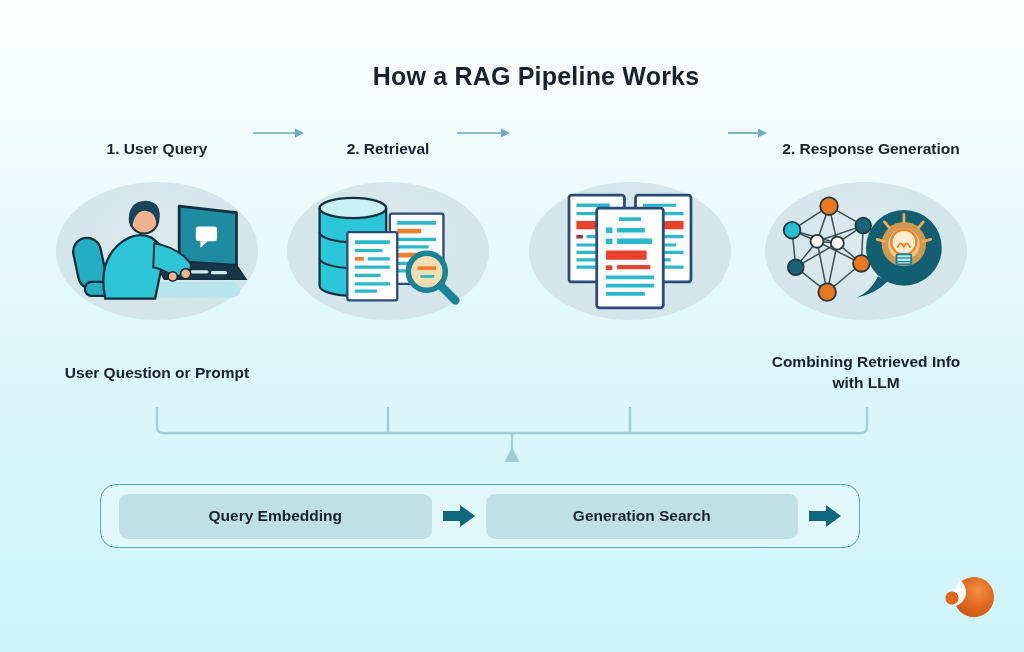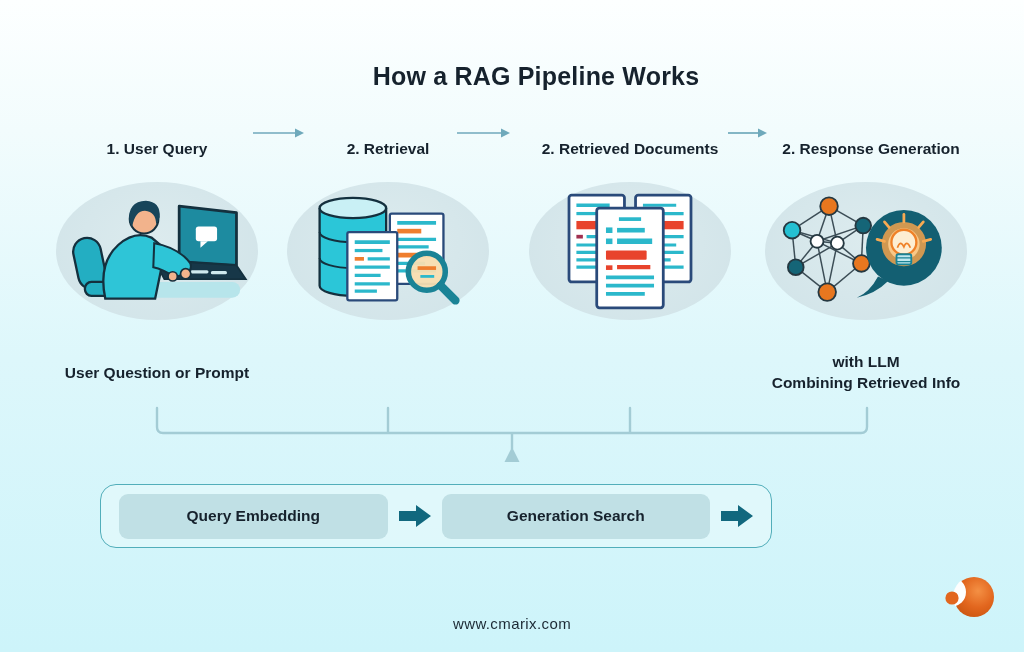--- a/index.html
+++ b/index.html
@@ -11,21 +11,21 @@
   .step-label{position:absolute;top:140px;transform:translateX(-50%);
     font-size:15.5px;font-weight:700;white-space:nowrap;}
   .flow-arrow{position:absolute;top:127px;}
   .ellipse{position:absolute;width:202px;height:138px;border-radius:50%;
     background:radial-gradient(ellipse at 50% 42%,#dcebee 0%,#d0e3e8 100%);}
   .illus{position:absolute;top:184px;}
   .caption{position:absolute;transform:translateX(-50%);text-align:center;
     font-size:15.5px;font-weight:700;line-height:21px;}
   .caption span{display:block;white-space:nowrap;}
   .bracket{position:absolute;left:140px;top:405px;}
-  .process-box{position:absolute;left:100px;top:484px;width:672px;height:64px;
+  .process-box{position:absolute;left:100px;top:484px;width:760px;height:64px;
     box-sizing:border-box;border:1.5px solid #52aeba;border-radius:16px;
     background:rgba(233,250,252,0.55);display:flex;align-items:center;
     padding:0 18px;gap:11px;}
   .pill{flex:1;height:45px;background:#c0e0e5;border-radius:9px;
     display:flex;align-items:center;justify-content:center;
     font-size:15.5px;font-weight:700;}
   .block-arrow{flex:0 0 auto;}
   .footer-url{position:absolute;top:615px;left:0;width:100%;text-align:center;
     font-size:15px;font-weight:500;letter-spacing:0.4px;color:#1c2a35;}
   .logo{position:absolute;left:938px;top:572px;}
@@ -40,21 +40,20 @@
   <div class="step-label" style="left:157px">1. User Query</div>
   <svg class="flow-arrow" style="left:252px" width="52" height="12" viewBox="0 0 52 12">
     <line x1="1" y1="6" x2="43" y2="6" stroke="#6fa9bb" stroke-width="1.7"></line>
     <polygon points="43,1.5 52,6 43,10.5" fill="#6fa9bb"></polygon>
   </svg>
   <div class="step-label" style="left:388px">2. Retrieval</div>
   <svg class="flow-arrow" style="left:456px" width="54" height="12" viewBox="0 0 54 12">
     <line x1="1" y1="6" x2="45" y2="6" stroke="#6fa9bb" stroke-width="1.7"></line>
     <polygon points="45,1.5 54,6 45,10.5" fill="#6fa9bb"></polygon>
   </svg>
-  <div class="step-label" style="left:630px">2. Retrieved Documents</div>
   <svg class="flow-arrow" style="left:727px" width="40" height="12" viewBox="0 0 40 12">
     <line x1="1" y1="6" x2="31" y2="6" stroke="#6fa9bb" stroke-width="1.7"></line>
     <polygon points="31,1.5 40,6 31,10.5" fill="#6fa9bb"></polygon>
   </svg>
   <div class="step-label" style="left:871px">2. Response Generation</div>
 
   <div class="ellipse" style="left:56px;top:182px"></div>
   <div class="ellipse" style="left:287px;top:182px"></div>
   <div class="ellipse" style="left:529px;top:182px"></div>
   <div class="ellipse" style="left:765px;top:182px"></div>
@@ -167,41 +166,40 @@
     <path d="M134 69 q3 -9 7 -1 q3 -8 7 1" fill="none" stroke="#ef8127" stroke-width="1.8"></path>
     <rect x="133" y="76" width="16" height="11" rx="2" fill="#bfe7ee" stroke="#1a8396" stroke-width="2"></rect>
     <path d="M133 80 h16 M133 84 h16" stroke="#1a8396" stroke-width="1.5"></path>
   </svg>
 
   <div class="caption" style="left:157px;top:362px">
     <span>User Question or Prompt</span>
     <span></span>
   </div>
   <div class="caption" style="left:866px;top:351px">
+    <span>Combining Retrieved Info</span>
     <span>with LLM</span>
-    <span>Combining Retrieved Info</span>
   </div>
 
   <svg class="bracket" width="744" height="60" viewBox="0 0 744 60">
     <path d="M17 3 v19 q0 6 6 6 h698 q6 0 6 -6 v-19 M248 3 v25 M490 3 v25 M372 28 v16" fill="none" stroke="#a3ccd5" stroke-width="2.4" stroke-linecap="round"></path>
     <polygon points="372,42 364.5,57 379.5,57" fill="#a3ccd5"></polygon>
   </svg>
 
   <div class="process-box">
     <div class="pill">Query Embedding</div>
     <svg class="block-arrow" width="32" height="22" viewBox="0 0 32 22">
       <polygon points="0,6 17,6 17,0 32,11 17,22 17,16 0,16" fill="#11687e"></polygon>
     </svg>
     <div class="pill">Generation Search</div>
     <svg class="block-arrow" width="32" height="22" viewBox="0 0 32 22">
       <polygon points="0,6 17,6 17,0 32,11 17,22 17,16 0,16" fill="#11687e"></polygon>
     </svg>
   </div>
 
-  <div class="footer-url">www.cmarix.com</div>
 
   <svg class="logo" width="62" height="52" viewBox="0 0 62 52">
     <defs>
       <radialGradient id="lg" cx="60%" cy="35%" r="75%">
         <stop offset="0%" stop-color="#f49044"></stop>
         <stop offset="55%" stop-color="#e2661e"></stop>
         <stop offset="100%" stop-color="#c9540f"></stop>
       </radialGradient>
       <clipPath id="ballclip">
           <circle cx="36" cy="25" r="21"></circle>

